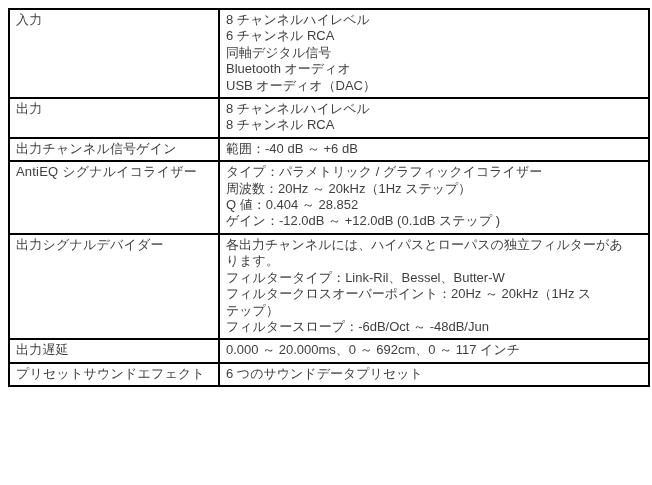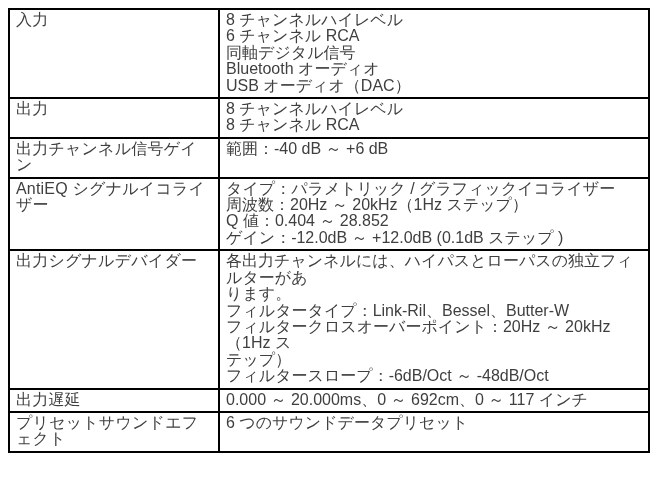--- a/index.html
+++ b/index.html
@@ -17,21 +17,21 @@
   table.spec {
     border-collapse: collapse;
     table-layout: fixed;
     width: 640px;
     background: #ffffff;
   }
   table.spec td {
     border: 2px solid #000000;
     vertical-align: top;
     color: #3f3f3f;
-    font-size: 16px;
+    font-size: 13px;
     line-height: 16.4px;
     padding: 2px 6px 3px 6px;
     white-space: pre-line;
     word-break: break-word;
     overflow: hidden;
   }
   col.c-label { width: 210px; }
   col.c-value { width: 430px; }
   td.label { letter-spacing: 0.2px; }
 </style>
@@ -69,21 +69,21 @@
 Q 値：0.404 ～ 28.852
 ゲイン：-12.0dB ～ +12.0dB (0.1dB ステップ )</td>
       </tr>
       <tr>
         <td class="label">出力シグナルデバイダー</td>
         <td class="value">各出力チャンネルには、ハイパスとローパスの独立フィルターがあ
 ります。
 フィルタータイプ：Link-Ril、Bessel、Butter-W
 フィルタークロスオーバーポイント：20Hz ～ 20kHz（1Hz ス
 テップ）
-フィルタースロープ：-6dB/Oct ～ -48dB/Oct</td>
+フィルタースロープ：-6dB/Oct ～ -48dB/Jun</td>
       </tr>
       <tr>
         <td class="label">出力遅延</td>
         <td class="value">0.000 ～ 20.000ms、0 ～ 692cm、0 ～ 117 インチ</td>
       </tr>
       <tr>
         <td class="label">プリセットサウンドエフェクト</td>
         <td class="value">6 つのサウンドデータプリセット</td>
       </tr>
     </tbody>

